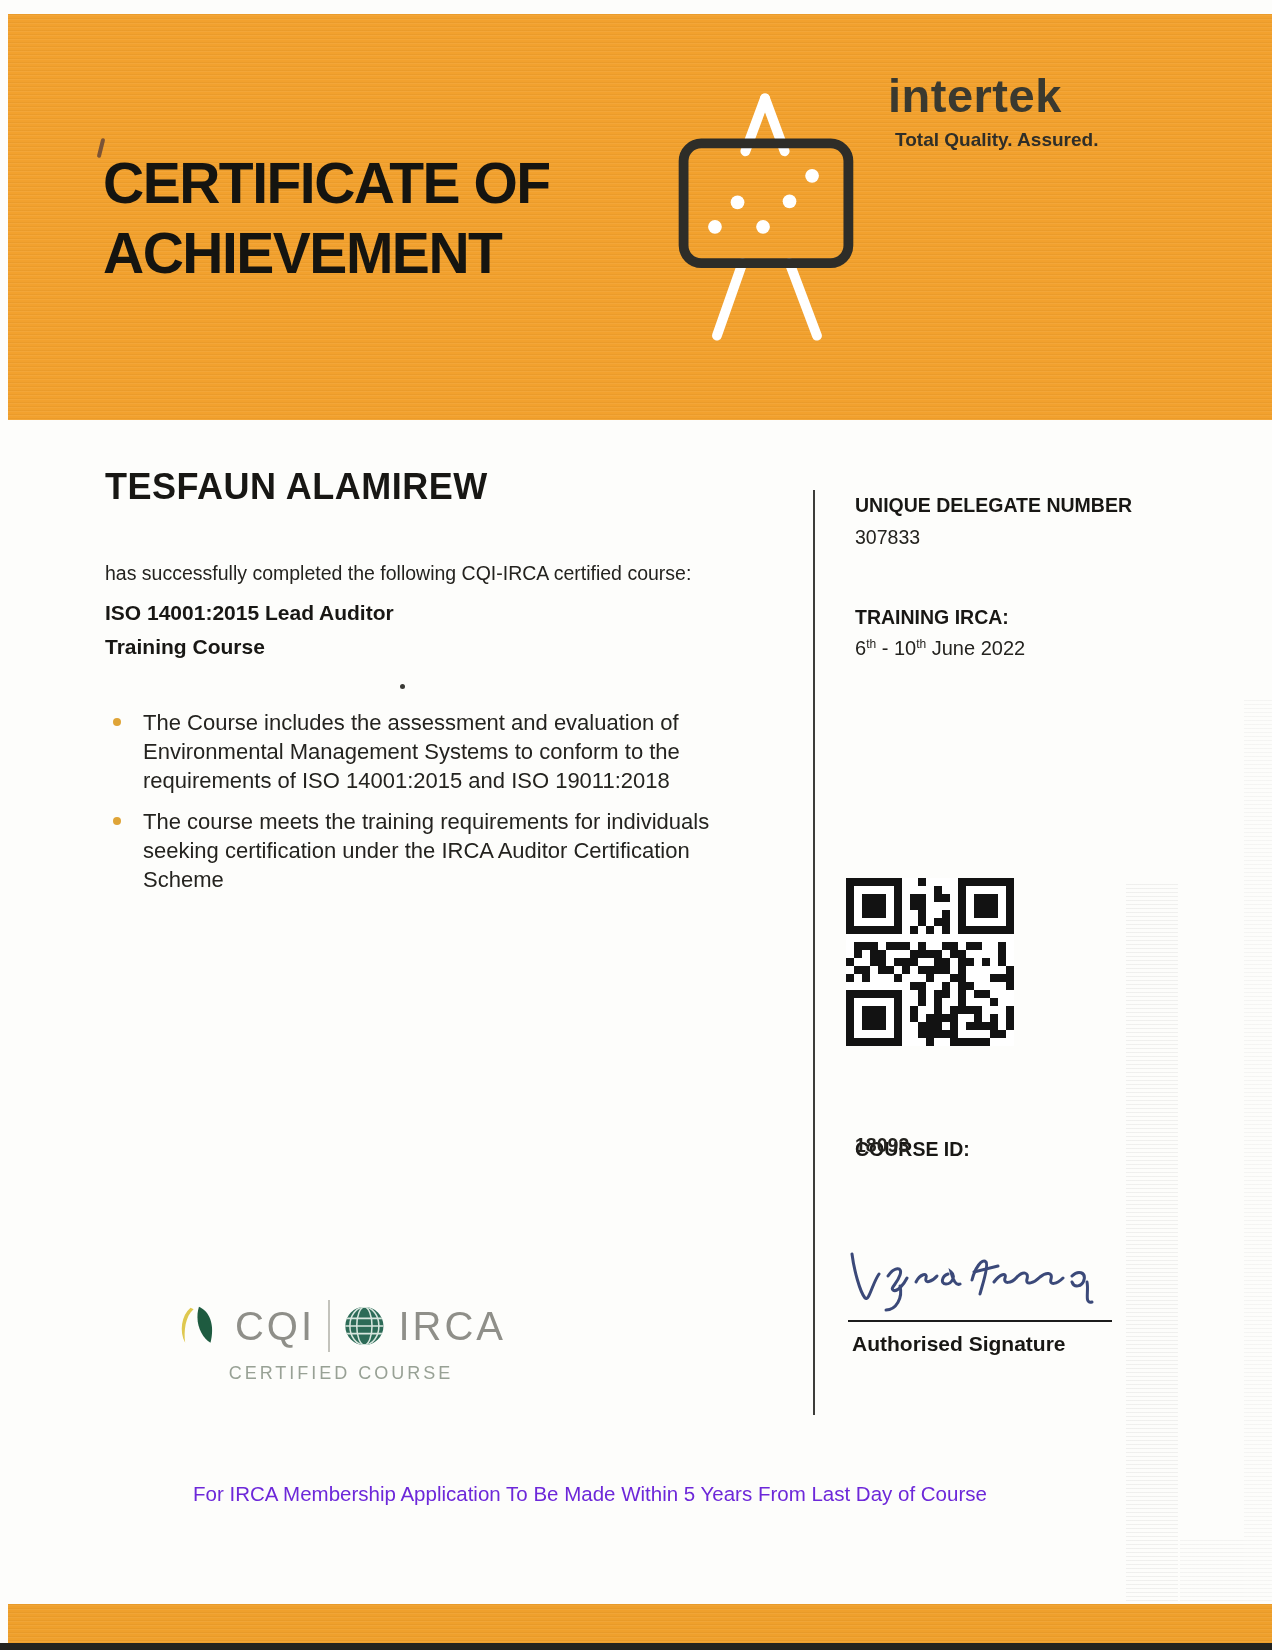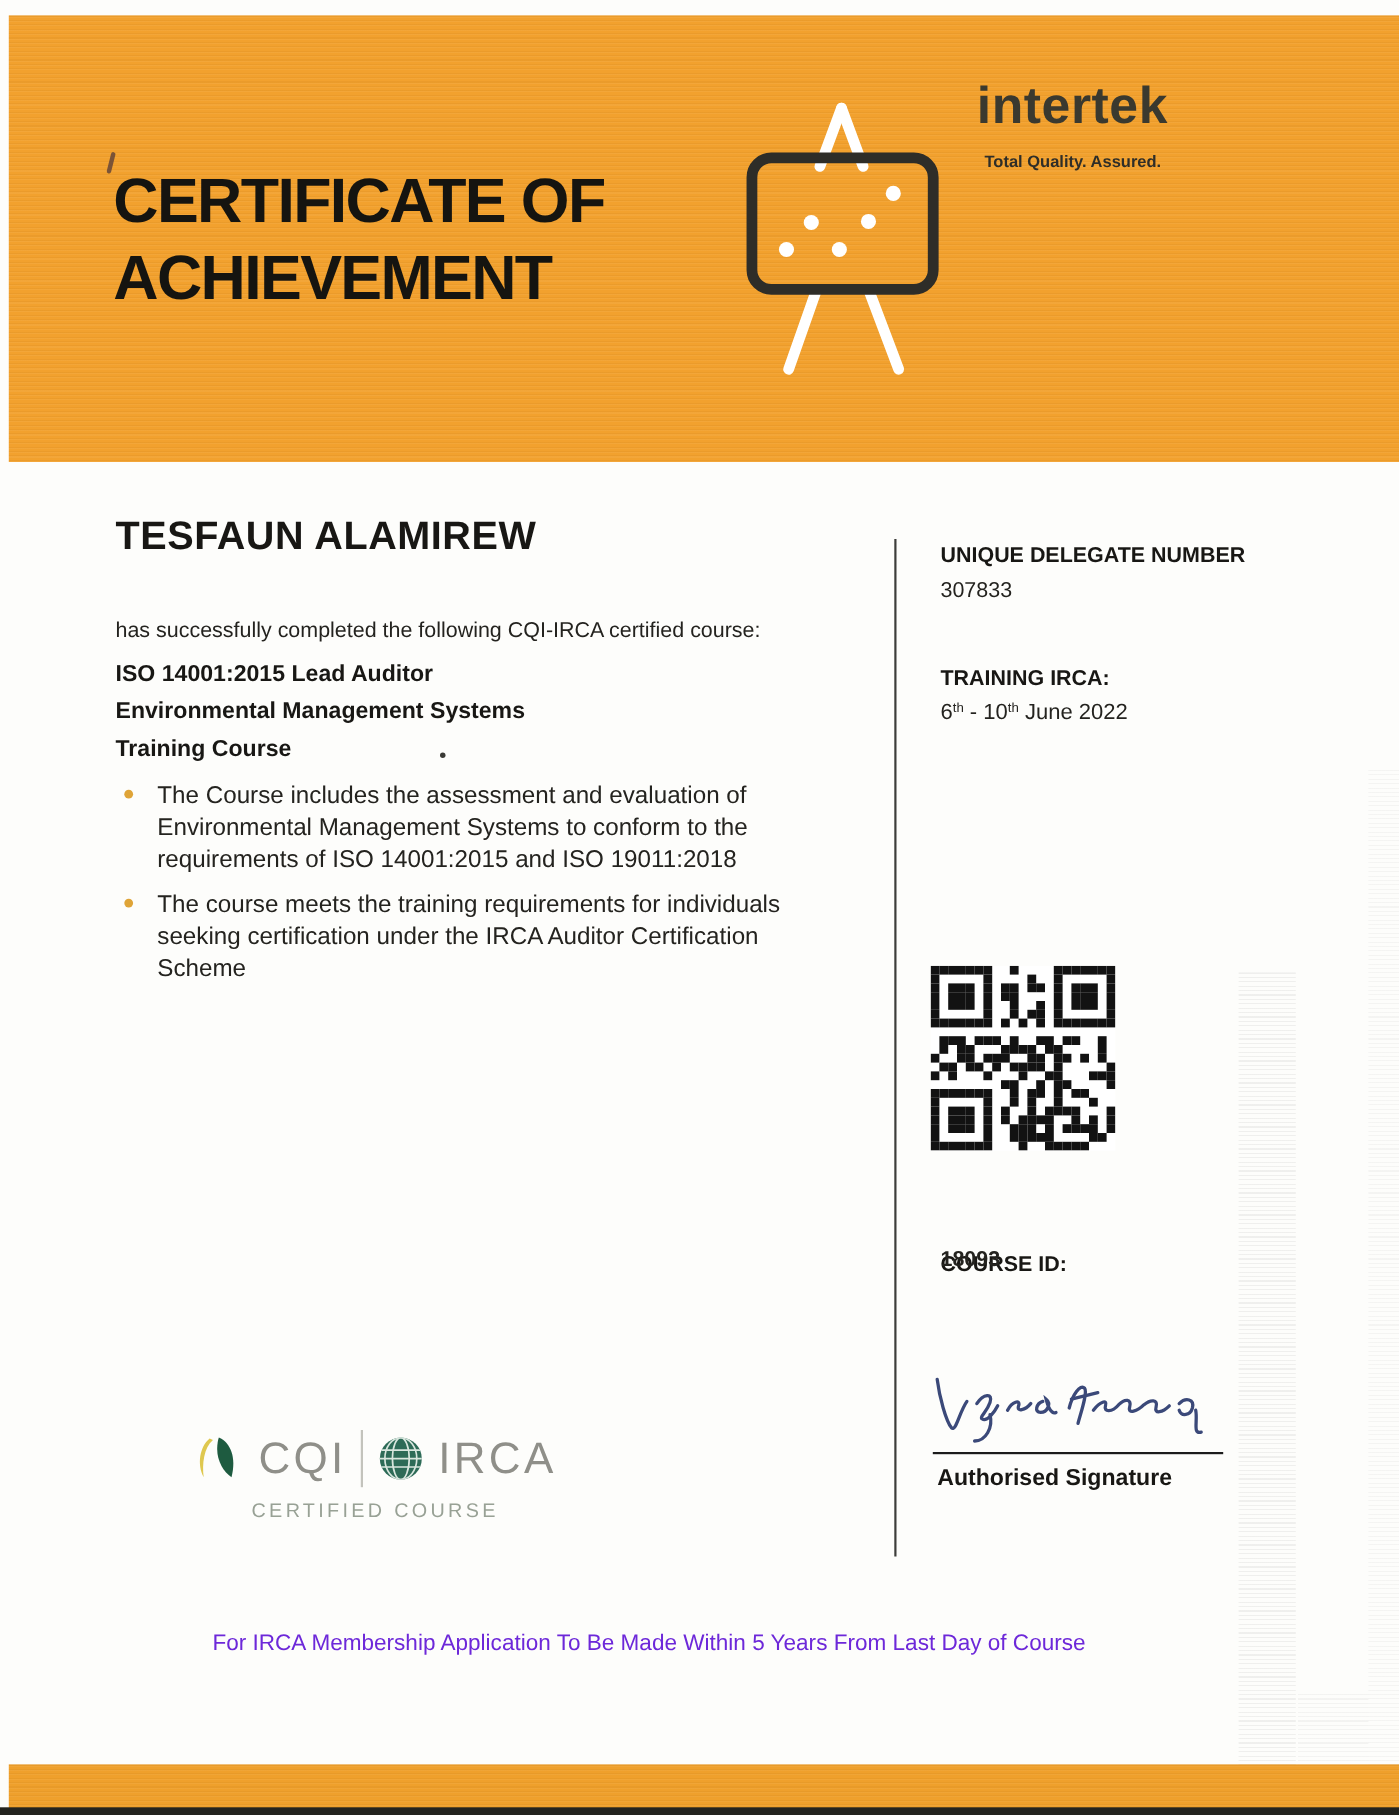--- a/index.html
+++ b/index.html
@@ -33,21 +33,21 @@
   }
   .pen-mark{
     left:99px;top:138px;width:4px;height:20px;background:#5c4038;
     border-radius:3px;transform:rotate(14deg);opacity:.8;
   }
   .intertek{left:888px;top:70px;width:330px;}
   .intertek .word{
     font-size:47px;font-weight:700;letter-spacing:0.5px;color:#3a392f;line-height:52px;
   }
   .intertek .tag{
-    margin-top:17px;margin-left:7px;font-size:15px;font-weight:700;color:#2f2e28;
+    margin-top:7px;margin-left:7px;font-size:19px;font-weight:700;color:#2f2e28;
   }
   .easel{left:662px;top:92px;}
 
   
   .name{left:105px;top:466px;font-size:36px;font-weight:700;letter-spacing:0.5px;color:#181714;text-align:center;}
   .intro{left:105px;top:562px;font-size:19.5px;color:#24231f;}
   .course{left:105px;top:596px;font-size:21px;font-weight:700;line-height:34px;color:#181714;}
   .stray-dot{left:400px;top:684px;width:5px;height:5px;border-radius:50%;background:#3a3a35;}
   .bullets{left:113px;top:708px;width:620px;}
   .bullet{display:flex;margin-bottom:12px;}
@@ -129,21 +129,20 @@
   <div class="abs intertek">
     <div class="word">intertek</div>
     <div class="tag">Total Quality. Assured.</div>
   </div>
 
   <div class="abs name">TESFAUN ALAMIREW</div>
   <div class="abs intro">has successfully completed the following CQI-IRCA certified course:</div>
 
   <div class="abs course">
     <div>ISO 14001:2015 Lead Auditor</div>
-    <div>Environmental Management Systems</div>
     <div>Training Course</div>
   </div>
 
   <div class="abs stray-dot"></div>
 
   <div class="abs bullets">
     <div class="bullet">
       <span class="dot"></span>
       <div class="btxt">The Course includes the assessment and evaluation of Environmental Management Systems to conform to the requirements of ISO 14001:2015 and ISO 19011:2018</div>
     </div>

